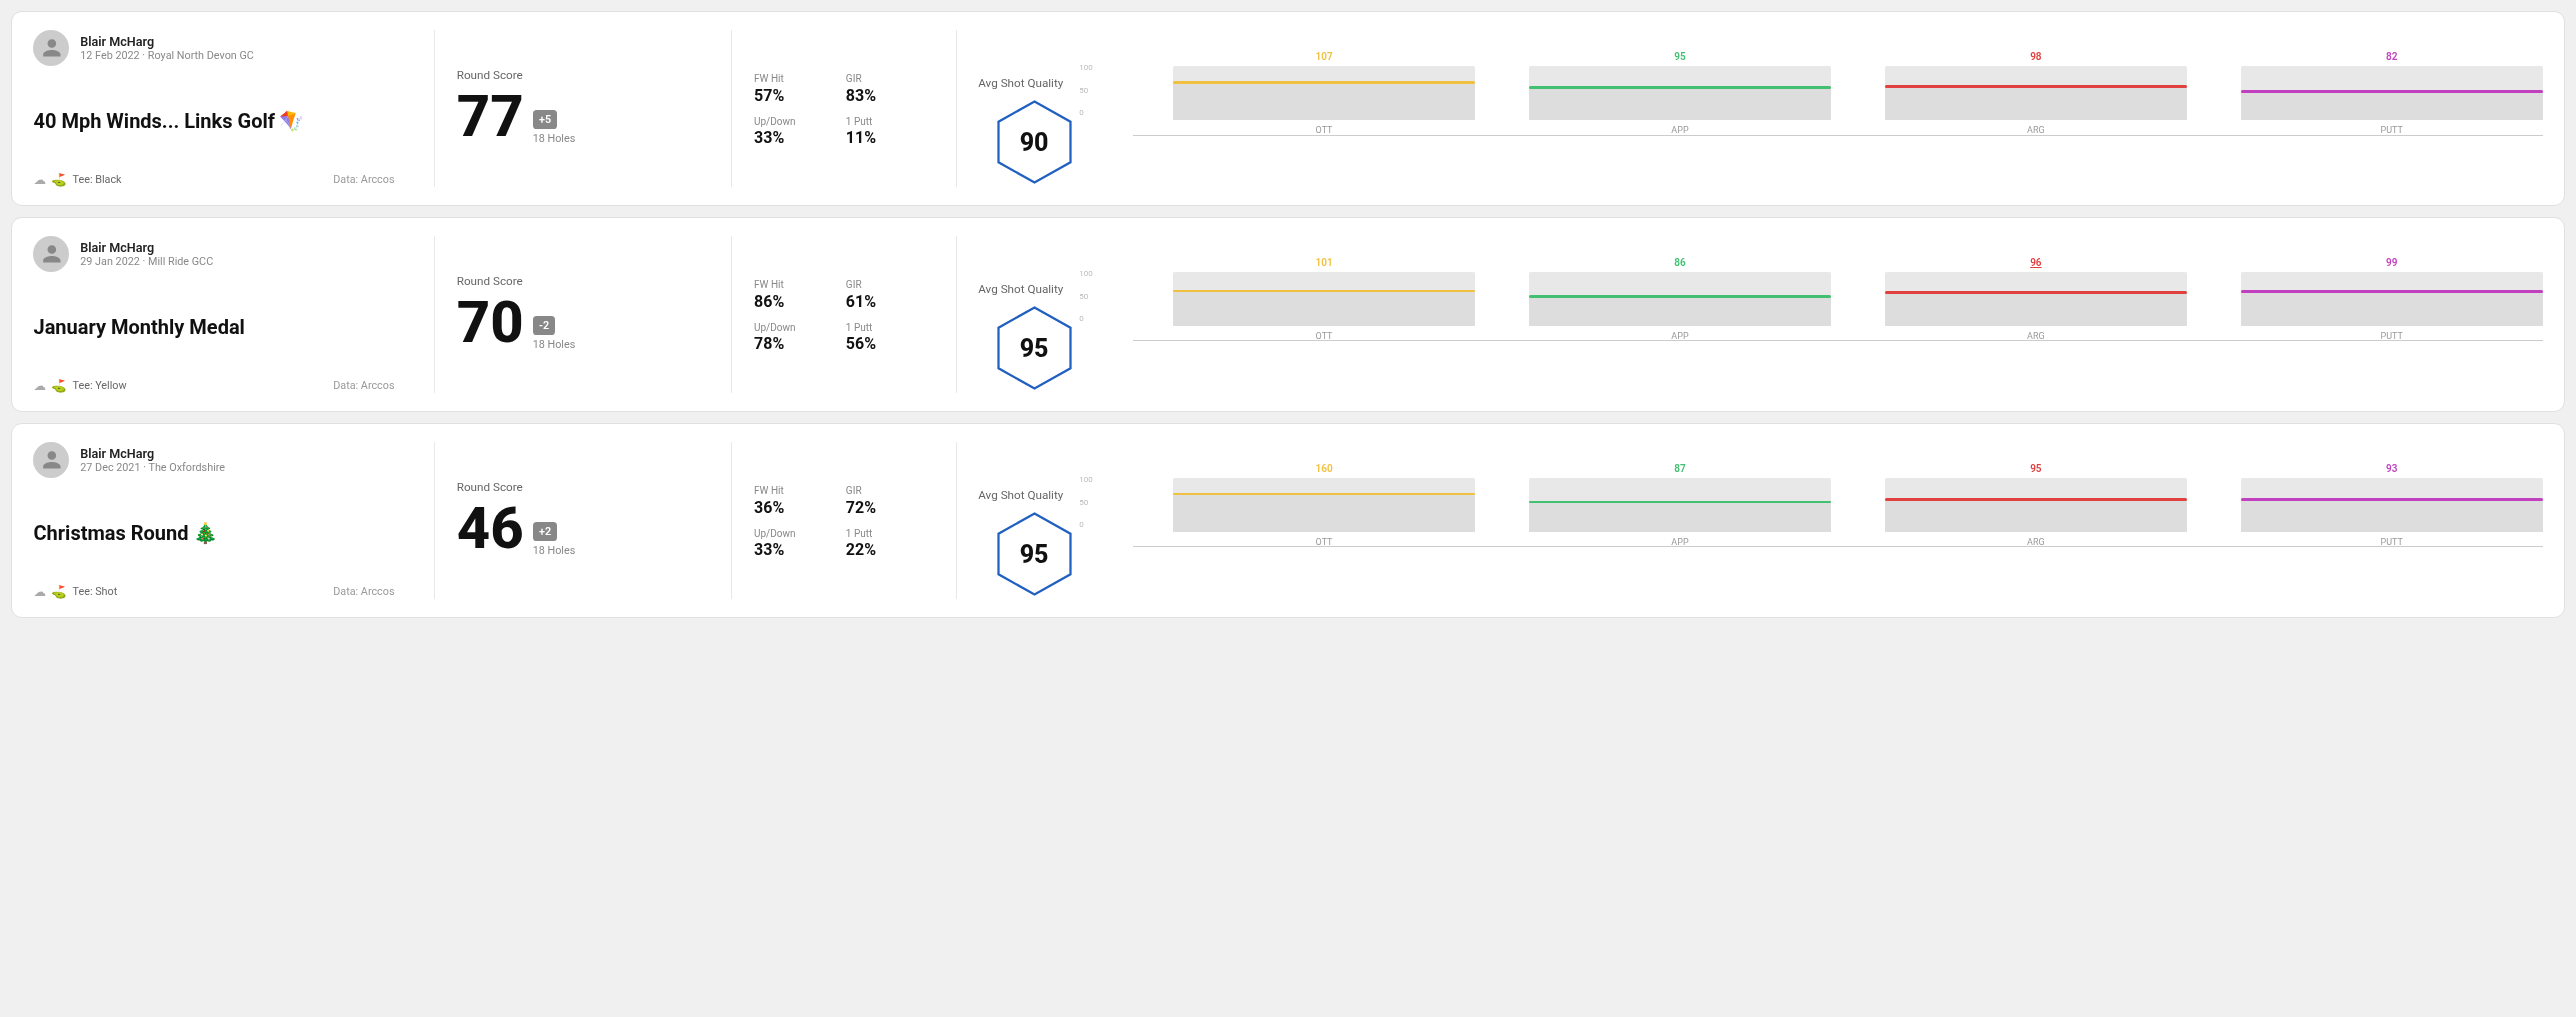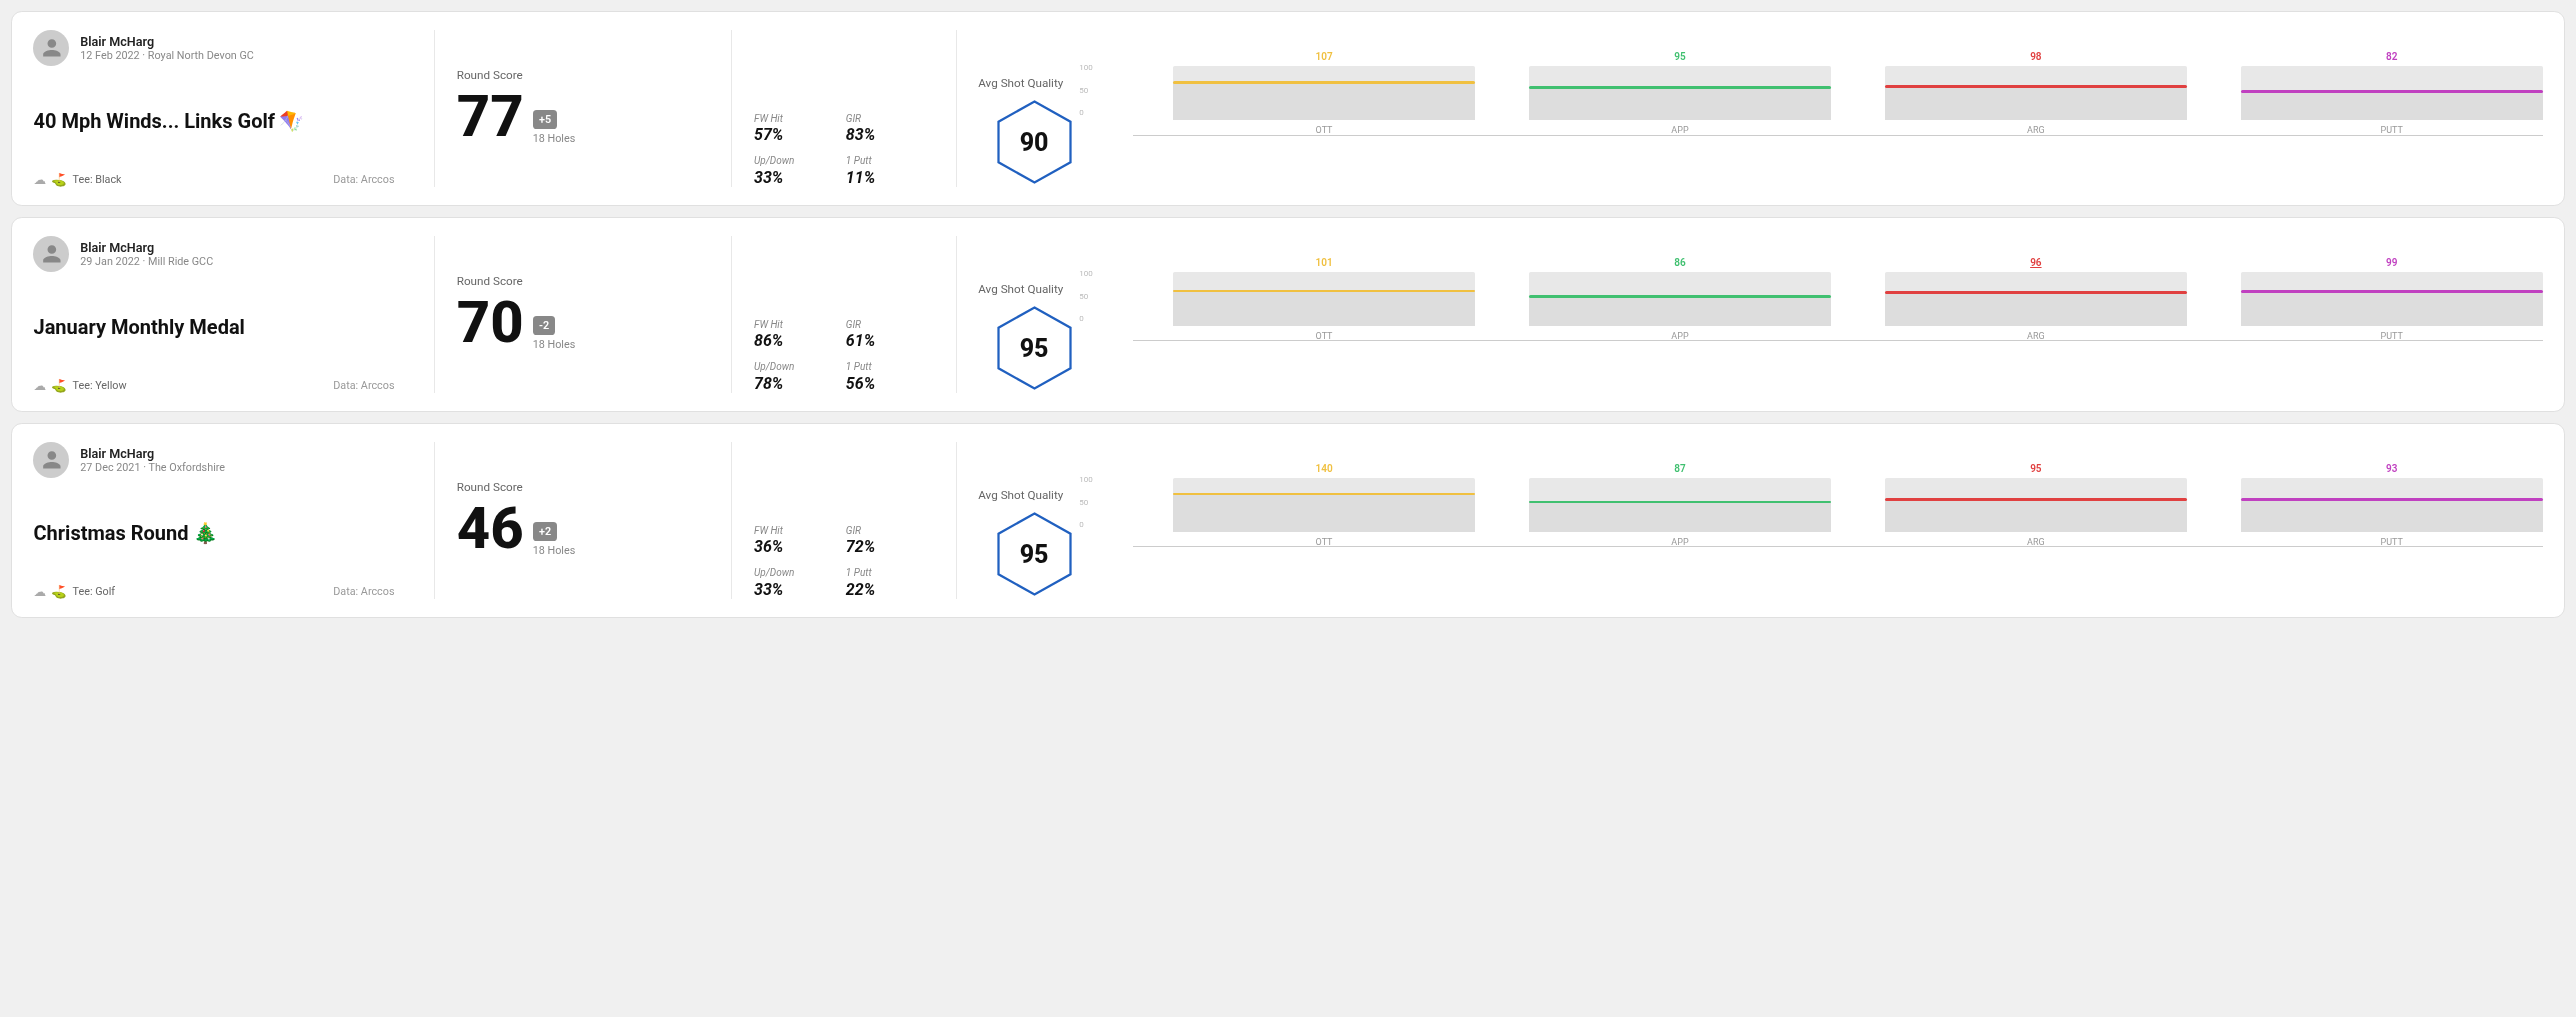--- a/index.html
+++ b/index.html
@@ -149,23 +149,22 @@
       font-size: 10.8px;
       color: #888;
       margin-top: 1.8px;
     }
 
     
     .card-stats {
       flex: 0 0 180px;
       display: flex;
       flex-direction: column;
-      justify-content: flex-end;
+      justify-content: center;
       padding-right: 18px;
-      font-style: italic;
     }
 
     .stats-grid {
       display: grid;
       grid-template-columns: 1fr 1fr;
       gap: 10.8px 21.7px;
       margin-top: 3.6px;
     }
 
     .stat-item .stat-label {
@@ -546,21 +545,21 @@
           <div class="user-text">
             <div class="user-name">Blair McHarg</div>
             <div class="user-date">27 Dec 2021 · The Oxfordshire</div>
           </div>
         </div>
         <div class="round-title">Christmas Round 🎄</div>
         <div class="card-footer">
           <div class="tee-info">
     <span style="color:#aaa;font-size:12.6px;">☁</span>
     <span style="color:#aaa;font-size:12.6px;">⛳</span>
-    <span>Tee: Golf</span>
+    <span>Tee: Shot</span>
   </div>
           <span class="data-source">Data: Arccos</span>
         </div>
       </div>
       <div class="card-divider"></div>
       <div class="card-middle">
         <div class="section-label">Round Score</div>
         <div class="score-row">
           <div class="score-main">46</div>
           <div style="display: flex; flex-direction: column; gap: 1.8px;">
@@ -602,21 +601,21 @@
       </div>
       <div class="card-chart">
         <div class="chart-wrapper">
           <div class="chart-y-axis">
             <div>100</div>
             <div>50</div>
             <div>0</div>
           </div>
           <div class="bar-chart">
             <div class="bar-column">
-              <div class="bar-value" style="color: rgb(240, 192, 64);">140</div>
+              <div class="bar-value" style="color: rgb(240, 192, 64);">160</div>
               <div class="bar-wrapper" style="height: 54px;">
                 <div class="bar-fill" style="height: 73%; background: rgb(221, 221, 221);"></div>
                 <div class="bar-marker" style="background: rgb(240, 192, 64); top: 27%;"></div>
               </div>
               <div class="bar-label">OTT</div>
             </div>
             <div class="bar-column">
               <div class="bar-value" style="color: rgb(64, 192, 112);">87</div>
               <div class="bar-wrapper" style="height: 54px;">
                 <div class="bar-fill" style="height: 58%; background: rgb(221, 221, 221);"></div>

